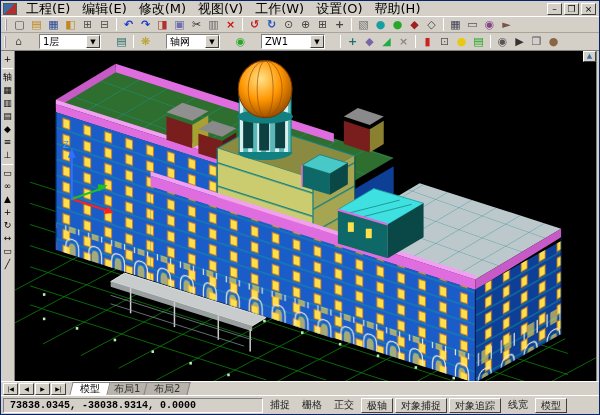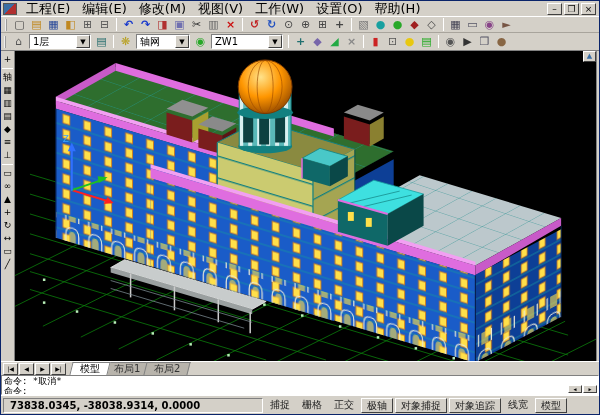--- a/index.html
+++ b/index.html
@@ -16,21 +16,21 @@
           background:#d4d0c8; border:1px solid; border-color:#fff #404040 #404040 #fff; }
 
   
   .tb { display:flex; align-items:center; background:#d4d0c8; }
   .tb1 { height:16px; padding-left:3px; border-bottom:1px solid #a8a49c; }
   .tb2 { height:18px; padding-left:2px; border-bottom:1px solid #808080; }
   .grip { width:3px; height:12px; border-left:2px ridge #eee; margin:0 3px 0 1px; }
   .ic { width:17px; height:15px; display:flex; align-items:center; justify-content:center;
         font-size:11px; line-height:1; cursor:default; }
   .sep { width:1px; height:13px; background:#808080; border-right:1px solid #fff; margin:0 3px; }
-  .combo { display:flex; height:15px; background:#fff; border:1px solid; border-color:#808080 #fff #fff #808080; margin:0 2px; }
+  .combo { display:flex; height:15px; background:#fff; border:1px solid; border-color:#808080 #fff #fff #808080; margin:0 12px; }
   .combo .val { padding:0 3px; font-size:10px; line-height:13px; flex:1; white-space:nowrap; overflow:hidden; }
   .combo .drop { width:14px; background:#d4d0c8; border:1px solid; border-color:#fff #404040 #404040 #fff; font-size:7px; text-align:center; line-height:12px; color:#000; }
 
   
   .main { flex:1; display:flex; min-height:0; position:relative; }
   .sidebar { width:14px; background:#d4d0c8; border-right:1px solid #808080; display:flex; flex-direction:column; align-items:center; padding-top:2px; }
   .sic { width:13px; height:13px; display:flex; align-items:center; justify-content:center; font-size:9px; line-height:1; cursor:default; }
   .ssep { width:11px; height:1px; background:#808080; border-bottom:1px solid #fff; margin:2px 0; }
   .canvas { flex:1; position:relative; background:#000; }
   .canvas svg { position:absolute; inset:0; width:100%; height:100%; }
@@ -52,21 +52,21 @@
   .cmd { height:20px; background:#fff; border:1px solid; border-color:#808080 #fff #fff #808080; position:relative;
          font-family:"DejaVu Sans Mono", monospace; font-size:9px; padding:0 2px; overflow:hidden; }
   .cmd .line { height:10px; line-height:10px; white-space:nowrap; }
   .cmdscroll { position:absolute; right:1px; bottom:1px; display:flex; gap:1px; }
   .cmdscroll .sb { width:14px; height:8px; background:#d4d0c8; border:1px solid; border-color:#fff #404040 #404040 #fff;
                    font-size:5px; line-height:6px; text-align:center; }
 
   
   .status { height:19px; background:#d4d0c8; display:flex; align-items:center; padding:1px 2px; gap:2px; border-top:1px solid #fff; }
   .coords { width:260px; height:15px; line-height:14px; padding-left:6px; font-size:10px; font-weight:bold;
-            border:1px solid; border-color:#808080 #fff #fff #808080; white-space:nowrap; }
+            border:1px solid; border-color:#808080 #fff #fff #808080; white-space:nowrap;font-family:Liberation Mono, monospace; }
   .tg { height:15px; line-height:13px; padding:0 5px; font-size:10px; white-space:nowrap; color:#222; }
   .tg.btn { border:1px solid; border-color:#fff #404040 #404040 #fff; background:#d4d0c8; }
 </style>
 </head>
 <body>
 
 <div class="win">
 
   <div class="menubar">
     <div class="appicon"></div>
@@ -128,21 +128,21 @@
       <span class="drop">▼</span>
     </div>
     <div class="ic" style="color:#2a7070">▤</div>
     <div class="sep"></div>
     <div class="ic" style="color:#b8a020">❋</div>
     <div class="combo" style="width:54px">
       <span class="val">轴网</span>
       <span class="drop">▼</span>
     </div>
     <div class="ic" style="color:#28a828">◉</div>
-    <div class="combo" style="width:72px">
+    <div class="combo" style="width:64px">
       <span class="val">ZW1</span>
       <span class="drop">▼</span>
     </div>
     <div class="sep"></div>
     <div class="ic" style="color:#207070;font-weight:bold">+</div>
     <div class="ic" style="color:#7766aa">◆</div>
     <div class="ic" style="color:#22aa44">◢</div>
     <div class="ic" style="color:#888;font-weight:bold">×</div>
     <div class="sep"></div>
     <div class="ic" style="color:#cc2222">▮</div>
@@ -380,28 +380,20 @@
     <div class="navbtn">◀</div>
     <div class="navbtn">▶</div>
     <div class="navbtn">▶|</div>
     <div class="tabs">
       <div class="tab active"><span>模型</span></div>
       <div class="tab"><span>布局1</span></div>
       <div class="tab"><span>布局2</span></div>
     </div>
   </div>
 
-  <div class="cmd">
-    <div class="line">命令: *取消*</div>
-    <div class="line">命令:</div>
-    <div class="cmdscroll">
-      <div class="sb">◀</div>
-      <div class="sb">▶</div>
-    </div>
-  </div>
 
   <div class="status">
     <div class="coords">73838.0345, -38038.9314, 0.0000</div>
     <div class="tg">捕捉</div>
     <div class="tg">栅格</div>
     <div class="tg">正交</div>
     <div class="tg btn">极轴</div>
     <div class="tg btn">对象捕捉</div>
     <div class="tg btn">对象追踪</div>
     <div class="tg">线宽</div>

